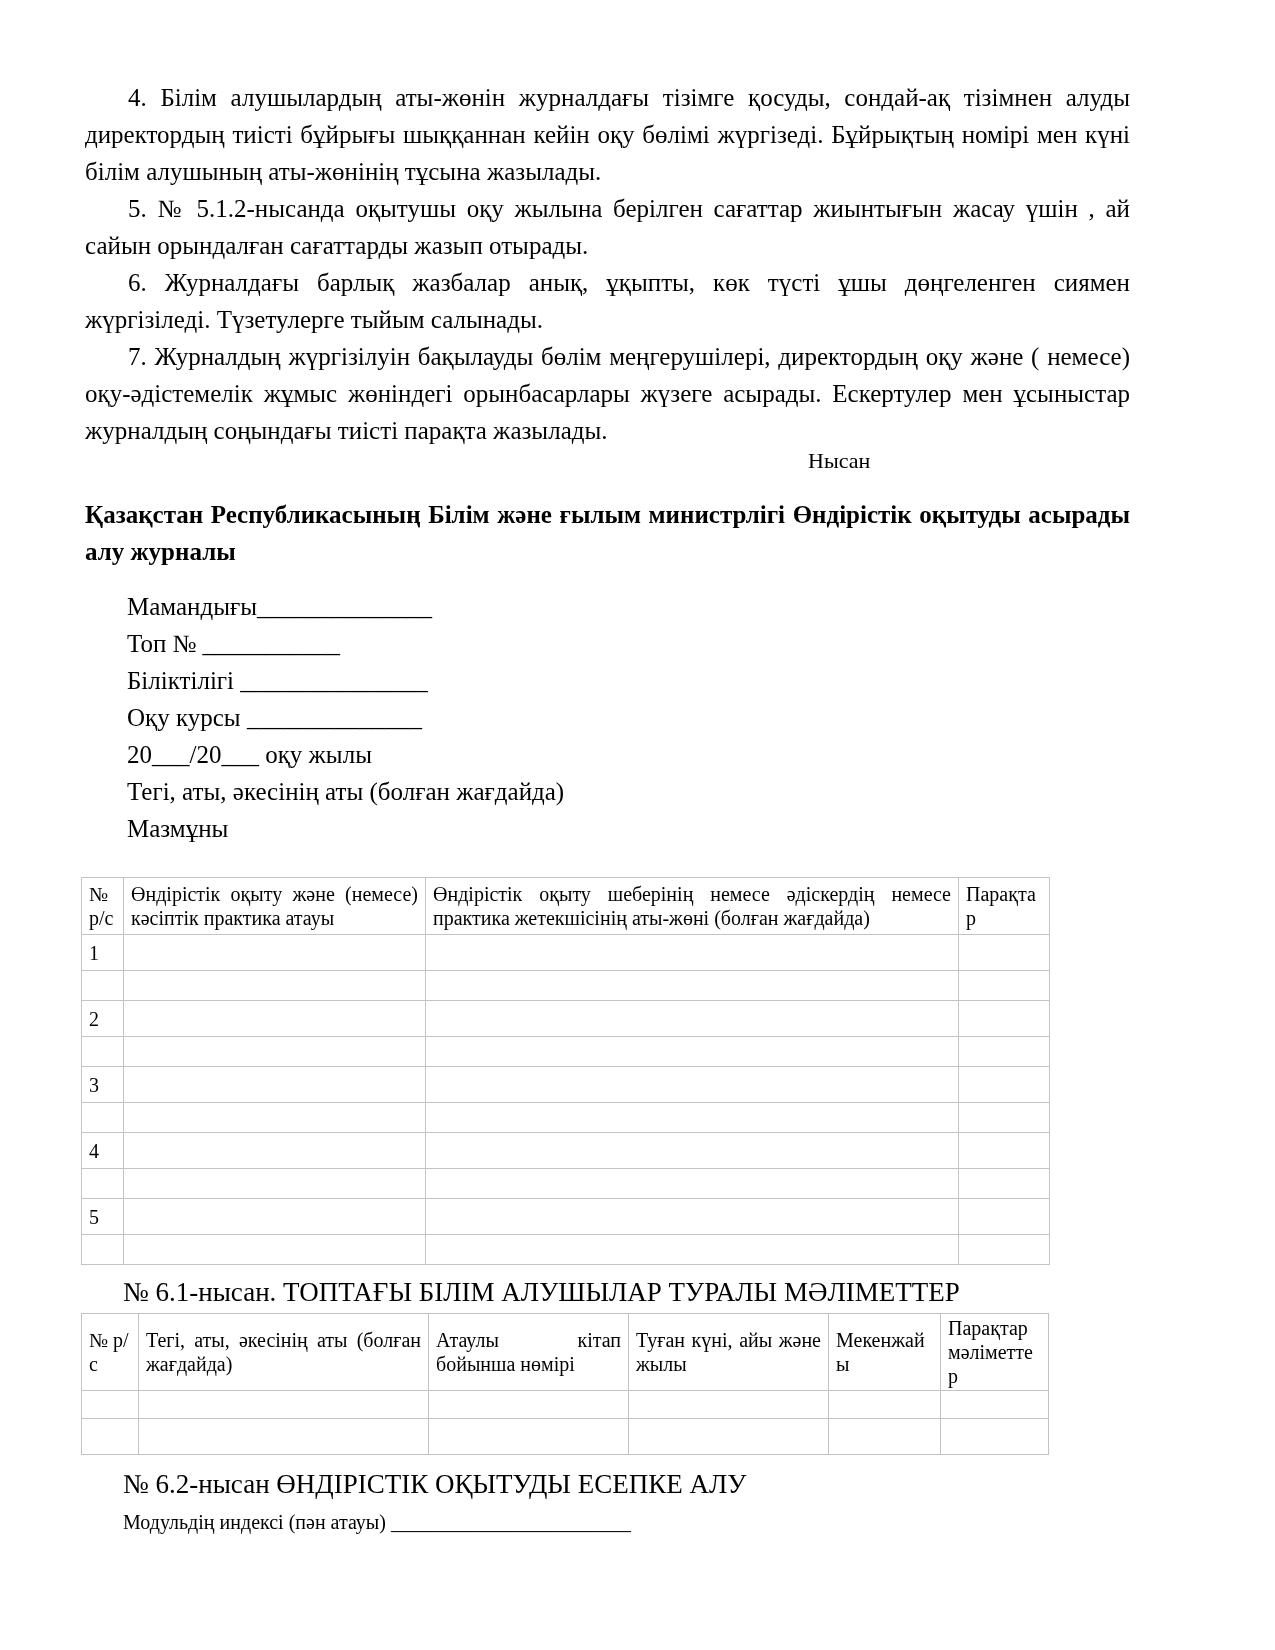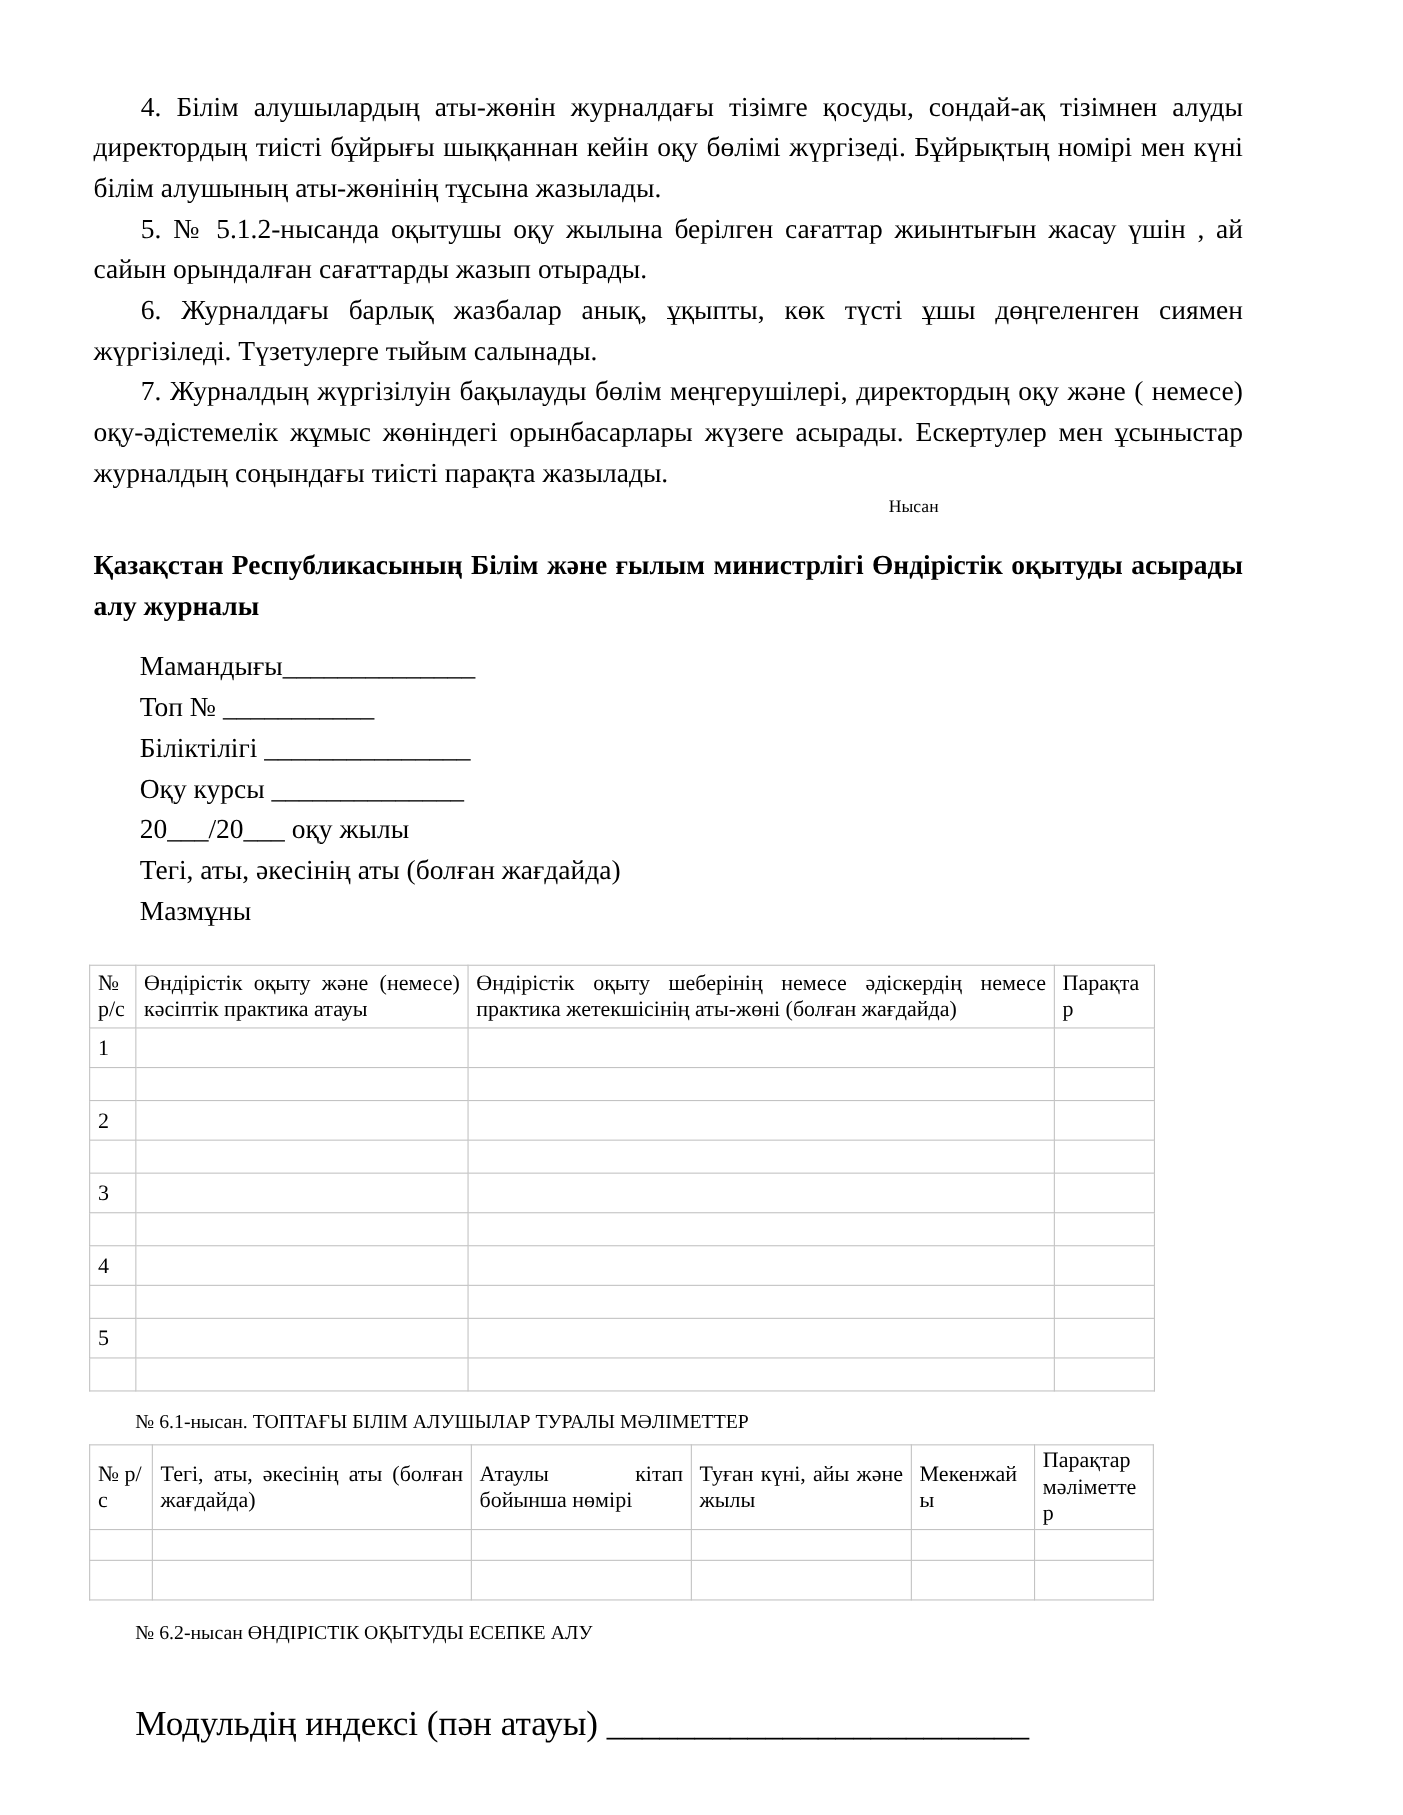--- a/index.html
+++ b/index.html
@@ -6,21 +6,21 @@
   .page{
     width:1275px;height:1650px;background:#ffffff;color:#000000;
     font-family:"Liberation Serif","DejaVu Serif",serif;
     overflow:hidden;position:relative;
   }
   .content{padding:79px 145px 0 85px;}
   p.para{
     margin:0;font-size:25px;line-height:37px;
     text-align:justify;text-indent:43px;
   }
-  .form-note{font-size:16px;line-height:23px;margin-left:723px;}
+  .form-note{font-size:22px;line-height:23px;margin-left:723px;}
   .doc-title{
     margin-top:24px;font-weight:bold;font-size:25px;line-height:37px;
     text-align:justify;
   }
   .fields{margin-top:18px;margin-left:42px;font-size:25px;line-height:37px;}
   .field-line{white-space:nowrap;}
   table{border-collapse:collapse;table-layout:fixed;margin-left:-4px;}
   .t1{margin-top:30px;width:968px;}
   .t2{margin-top:2px;width:967px;}
   th,td{
@@ -30,24 +30,24 @@
   }
   .t1 thead tr{height:57px;}
   .t2 thead tr{height:60px;}
   .t1 tbody tr:nth-child(odd){height:36px;}
   .t1 tbody tr:nth-child(even){height:30px;}
   .t2 tbody tr:nth-child(1){height:28px;}
   .t2 tbody tr:nth-child(2){height:36px;}
   .t1 th:nth-child(2),.t1 th:nth-child(3){text-align:justify;}
   .t1 th:nth-child(4){text-align:left;}
   .t2 th:nth-child(2),.t2 th:nth-child(3),.t2 th:nth-child(4){text-align:justify;}
-  .sec-heading{font-size:18px;line-height:38px;margin-left:38px;}
+  .sec-heading{font-size:27px;line-height:38px;margin-left:38px;}
   .h61{margin-top:8px;}
   .h62{margin-top:10px;}
-  .module-line{font-size:32px;line-height:38px;margin-left:38px;white-space:nowrap;margin-top:44px;}
+  .module-line{font-size:20px;line-height:38px;margin-left:38px;white-space:nowrap;}
 </style>
 </head>
 <body>
 
 <div class="page">
   <div class="content">
 
     <p class="para">4. Білім алушылардың аты-жөнін журналдағы тізімге қосуды, сондай-ақ тізімнен алуды директордың тиісті бұйрығы шыққаннан кейін оқу бөлімі жүргізеді. Бұйрықтың номірі мен күні білім алушының аты-жөнінің тұсына жазылады.</p>
     <p class="para">5. № 5.1.2-нысанда оқытушы оқу жылына берілген сағаттар жиынтығын жасау үшін , ай сайын орындалған сағаттарды жазып отырады.</p>
     <p class="para">6. Журналдағы барлық жазбалар анық, ұқыпты, көк түсті ұшы дөңгеленген сиямен жүргізіледі. Түзетулерге тыйым салынады.</p>

